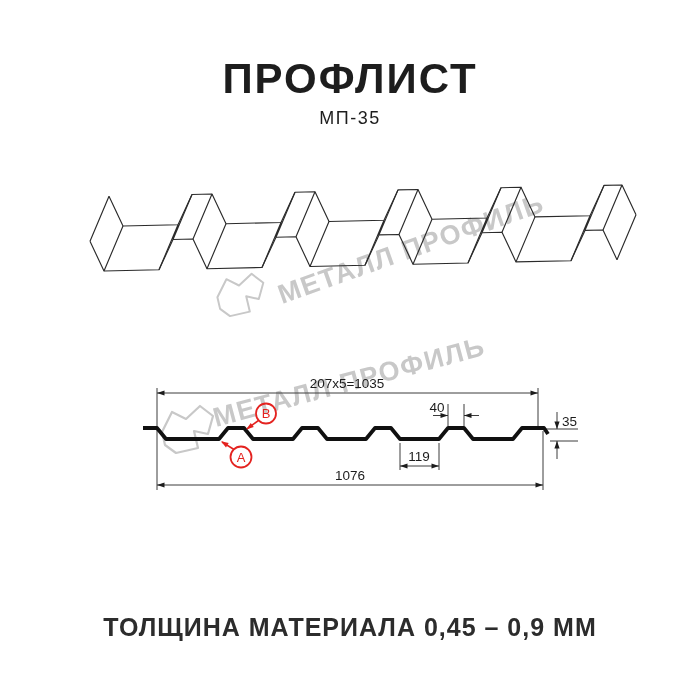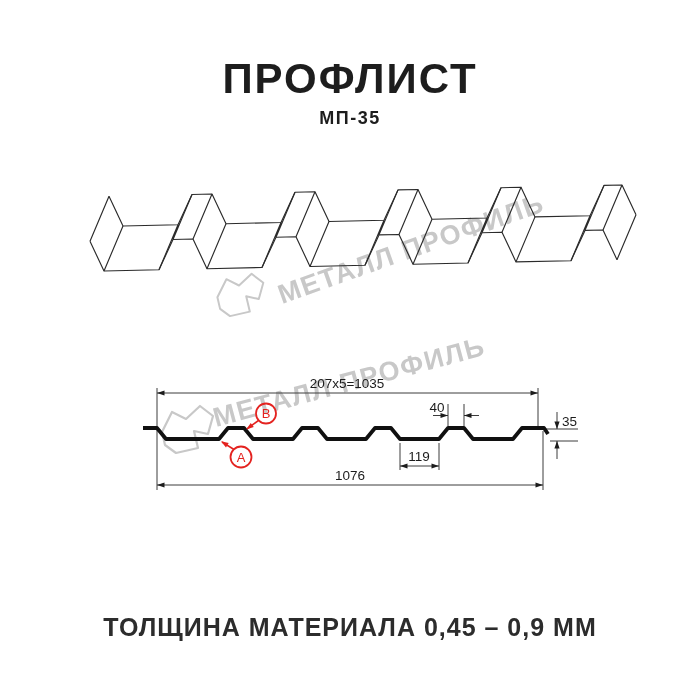--- a/index.html
+++ b/index.html
@@ -1,21 +1,21 @@
 <!DOCTYPE html>
 <html style="--accent: #e42320; --wm: #c8c8c8; --ink: #1d1d1d;"><head>
 <meta charset="utf-8">
 <style>
   html,body{margin:0;padding:0;background:#fff;}
   .page{position:relative;width:700px;height:700px;background:#fff;overflow:hidden;
         font-family:"Liberation Sans",sans-serif;padding-left:8px;}
   .title{position:absolute;top:55px;left:0;width:700px;text-align:center;
          font-size:42px;font-weight:bold;letter-spacing:2px;color:var(--ink,#1d1d1d);}
   .subtitle{position:absolute;top:108px;left:0;width:700px;text-align:center;
-         font-size:18px;font-weight:bold;letter-spacing:1.5px;color:var(--ink,#1d1d1d);}
+         font-size:18px;font-weight:normal;letter-spacing:1.5px;color:var(--ink,#1d1d1d);}
   .footer{position:absolute;top:613px;left:0;width:700px;text-align:center;
          font-size:25px;font-weight:bold;letter-spacing:1px;color:#2c2c2c;}
   svg{position:absolute;top:0;left:0;}
   .line3d{stroke:#2b2b2b;stroke-width:1.15;fill:none;stroke-linejoin:round;}
   .profile{stroke:#101010;stroke-width:3.8;fill:none;stroke-linejoin:round;stroke-linecap:butt;}
   .thin{stroke:#3c3c3c;stroke-width:1;fill:none;}
   .dimtext{font-family:"Liberation Sans",sans-serif;font-size:13.5px;fill:#1c1c1c;}
   .wm-logo{stroke:var(--wm,#c8c8c8);stroke-width:2.2;fill:none;stroke-linejoin:round;}
   .wm-text{font-family:"Liberation Sans",sans-serif;font-weight:bold;font-size:27px;
            letter-spacing:1.5px;fill:var(--wm,#c8c8c8);}

